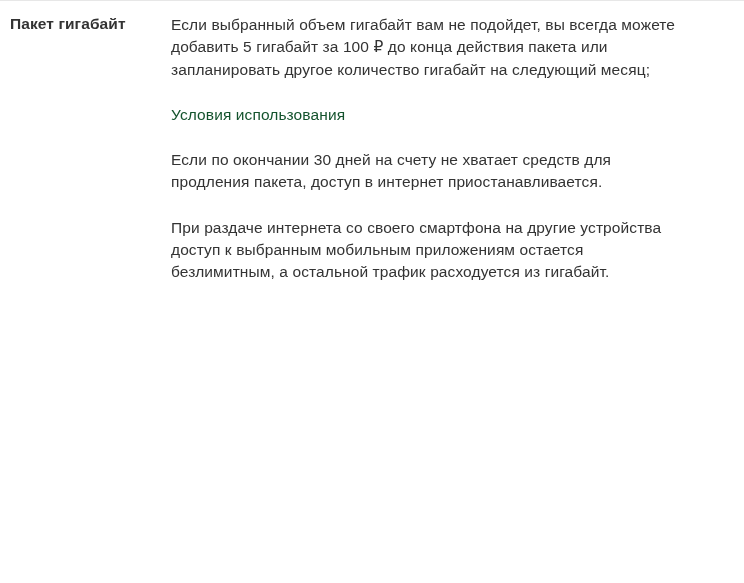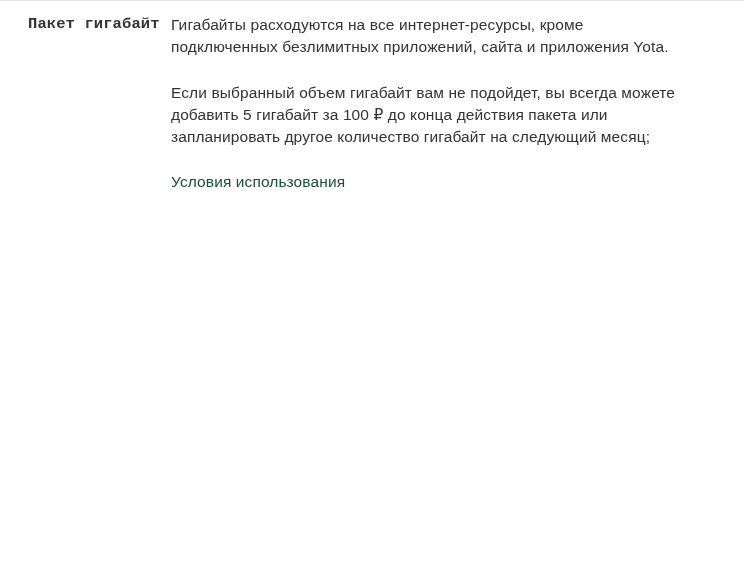--- a/index.html
+++ b/index.html
@@ -15,22 +15,21 @@
     overflow: hidden;
   }
   .section-row {
     display: flex;
     border-top: 1px solid #e7e7e7;
     padding-top: 12px;
   }
   .label-col {
     width: 171px;
     flex: 0 0 171px;
-    padding-left: 28px;
-    font-family: Liberation Mono, monospace;
+    padding-left: 10px;
   }
   .row-label {
     font-size: 15.5px;
     font-weight: 700;
     color: #333333;
     line-height: 22px;
     letter-spacing: 0.1px;
   }
   .content-col {
     flex: 0 0 auto;
@@ -53,18 +52,19 @@
 </style>
 </head>
 <body>
 
 <div class="page">
   <div class="section-row">
     <div class="label-col">
       <div class="row-label">Пакет гигабайт</div>
     </div>
     <div class="content-col">
-      <p>Гигабайты расходуются на все интернет-ресурсы, кроме подключенных безлимитных приложений, сайта и приложения Yota.</p>
       <p>Если выбранный объем гигабайт вам не подойдет, вы всегда можете добавить 5 гигабайт за 100 ₽ до конца действия пакета или запланировать другое количество гигабайт на следующий месяц;</p>
       <p class="muted">Условия использования</p>
+      <p>Если по окончании 30 дней на счету не хватает средств для продления пакета, доступ в интернет приостанавливается.</p>
+      <p>При раздаче интернета со своего смартфона на другие устройства доступ к выбранным мобильным приложениям остается безлимитным, а остальной трафик расходуется из гигабайт.</p>
     </div>
   </div>
 </div>
 
 </body></html>

